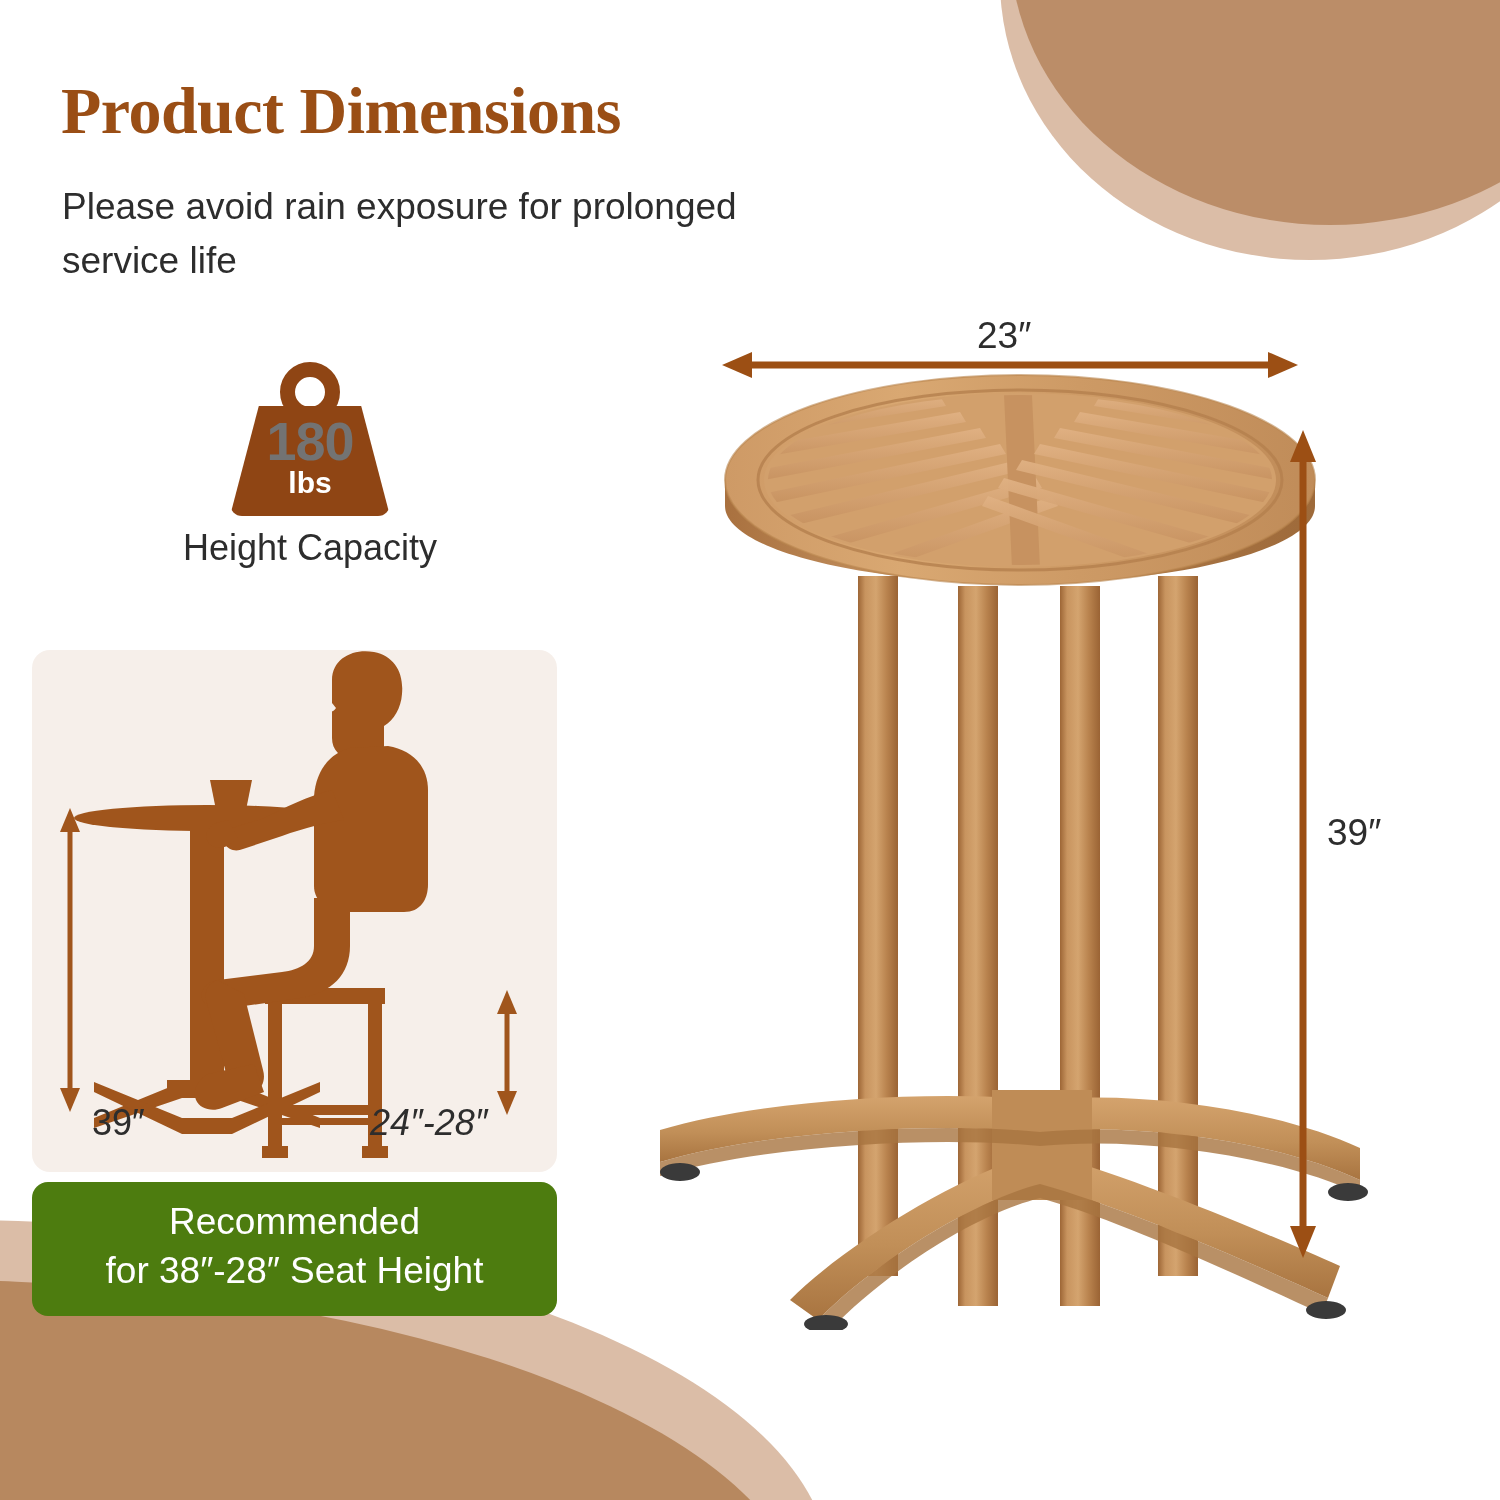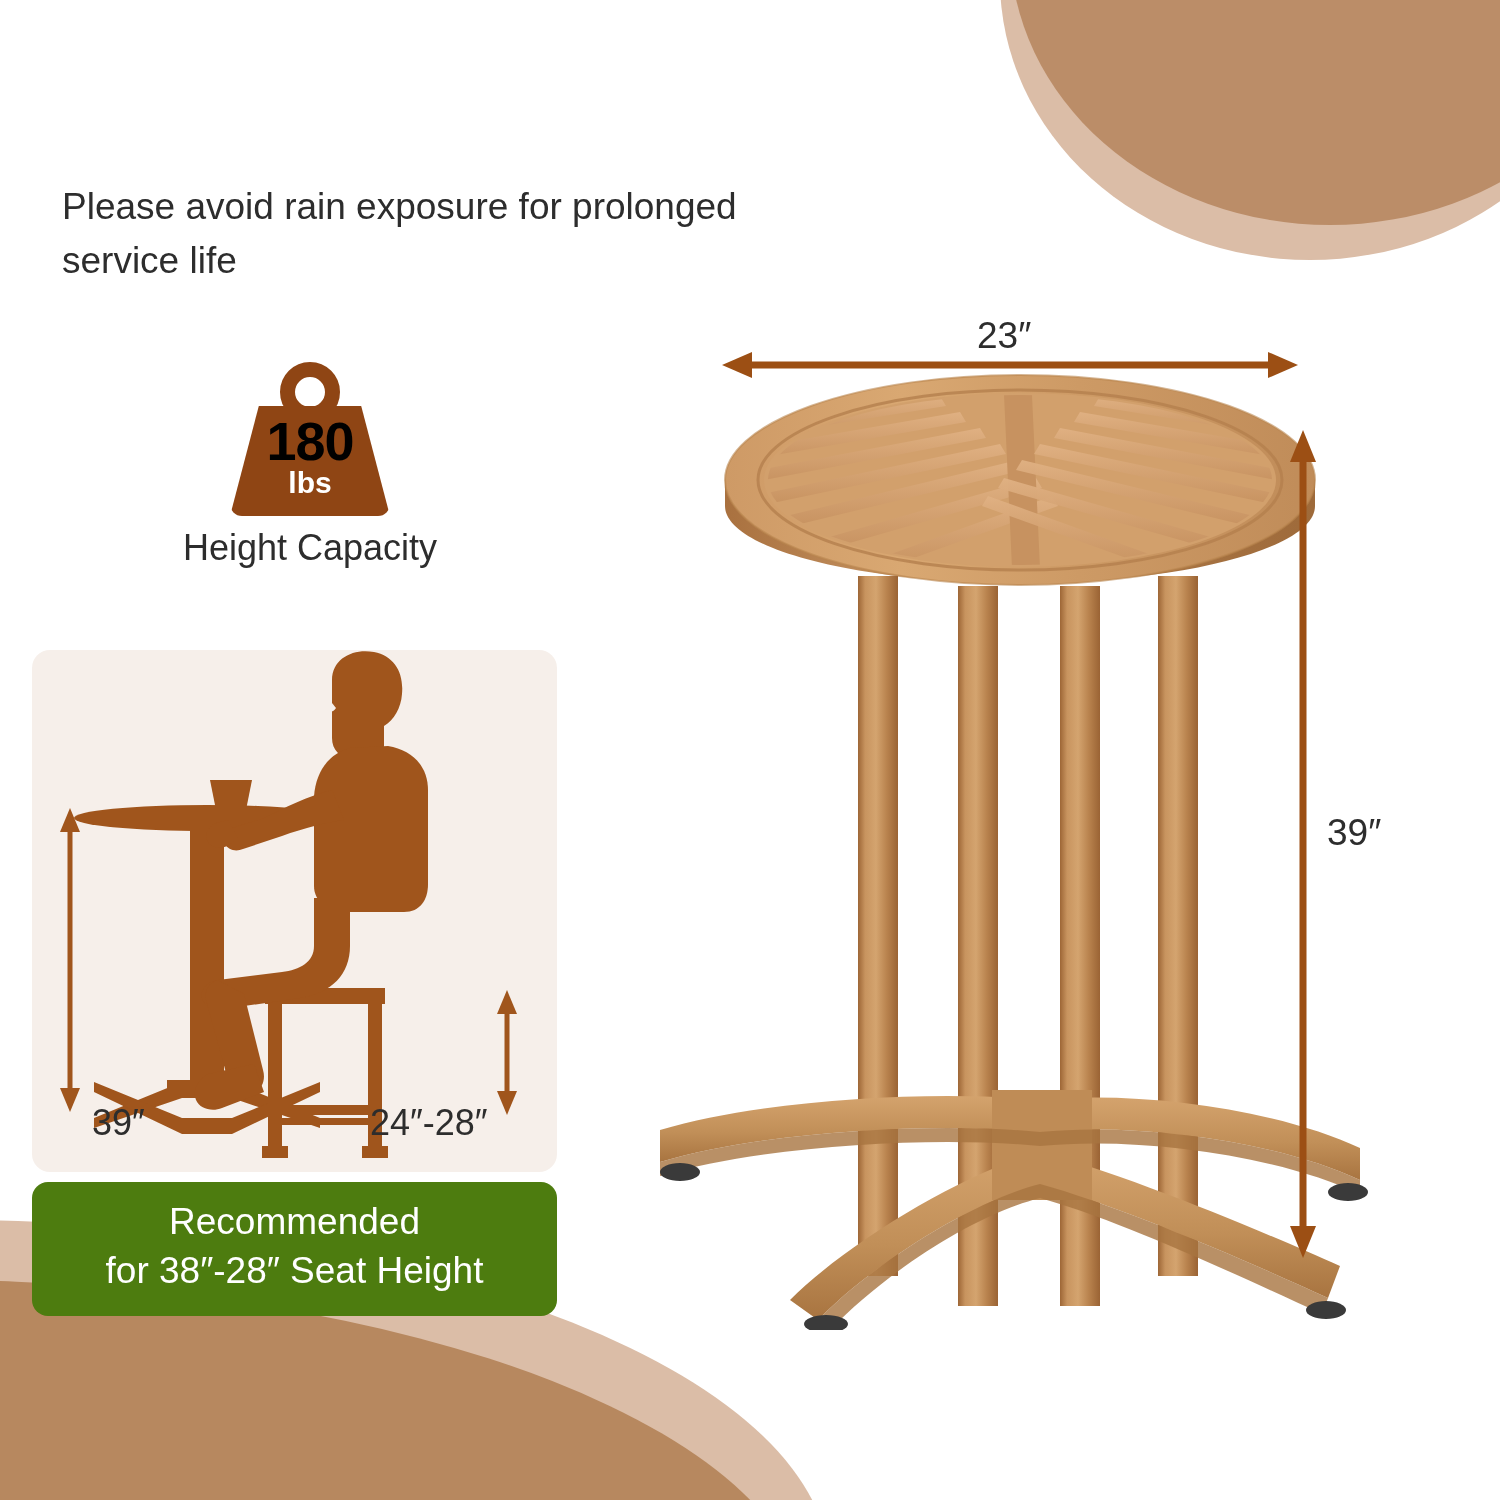--- a/index.html
+++ b/index.html
@@ -64,21 +64,21 @@
   }
   .w-body{
     position:absolute;left:0;top:44px;width:160px;height:110px;
     background:#8F4514;
     clip-path:polygon(18% 0%, 82% 0%, 100% 100%, 0% 100%);
     border-radius:12px;
   }
   .w-num{
     position:absolute;left:0;top:52px;width:160px;
     text-align:center;
-    color:#000000;
+    color:#737373;
     font-size:54px;
     font-weight:bold;
     letter-spacing:-1px;
     line-height:1;
   }
   .w-unit{
     position:absolute;left:0;top:106px;width:160px;
     text-align:center;
     color:#ffffff;
     font-size:30px;
@@ -100,21 +100,21 @@
     overflow:hidden;
   }
   .seat-svg{position:absolute;left:0;top:0;}
   .dim-text{
     position:absolute;
     font-size:36px;
     color:#2d2d2d;
     white-space:nowrap;
   }
   .dim-39{left:92px;top:1102px;}
-  .dim-2428{left:370px;top:1102px;}
+  .dim-2428{left:370px;top:1102px;font-style:italic;}
 
   .rec-banner{
     position:absolute;left:32px;top:1182px;width:525px;
     background:#4d7c0f;
     border-radius:16px;
     padding:16px 0 20px 0;
     box-sizing:border-box;
     text-align:center;
     color:#ffffff;
     font-size:37px;
@@ -138,20 +138,21 @@
 </head>
 <body>
 
 <div class="stage">
 
   <div class="deco deco-tr-light"></div>
   <div class="deco deco-tr-dark"></div>
   <div class="deco deco-bl-light"></div>
   <div class="deco deco-bl-dark"></div>
 
+  <div class="title">Product Dimensions</div>
   <div class="subtitle">Please avoid rain exposure for prolonged service life</div>
 
   <div class="weight-block">
     <div class="weight-icon-wrap">
       <div class="w-ring"></div>
       <div class="w-body"></div>
       <div class="w-num">180</div>
       <div class="w-unit">lbs</div>
     </div>
     <div class="weight-label">Height Capacity</div>

